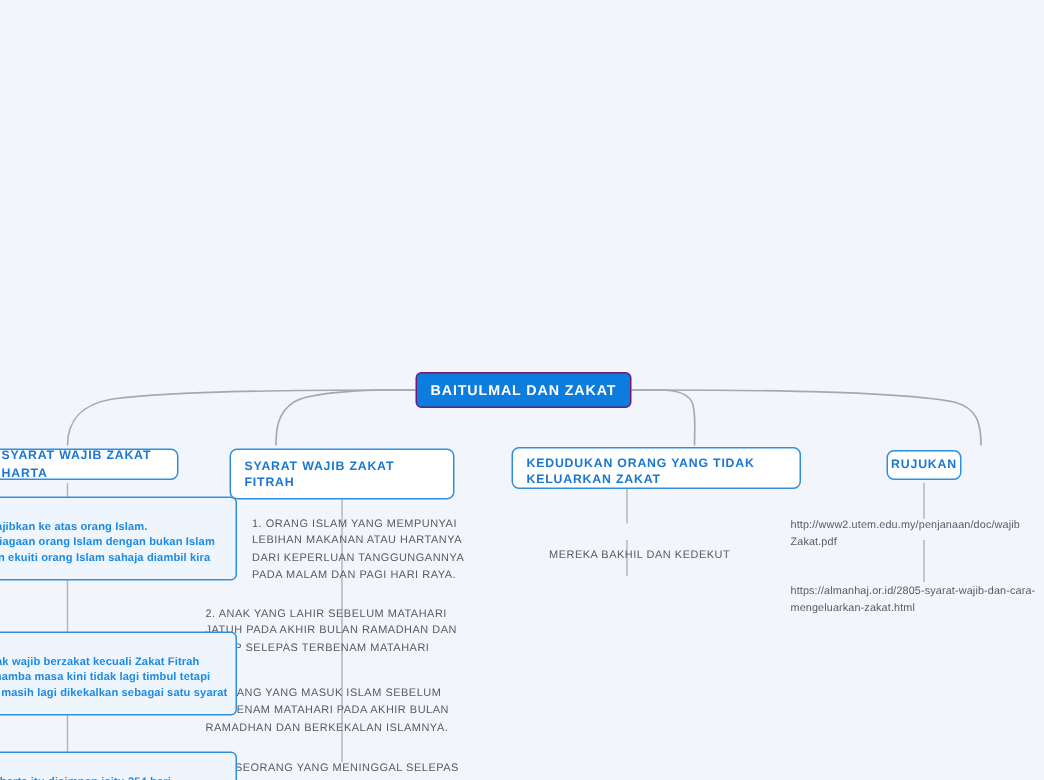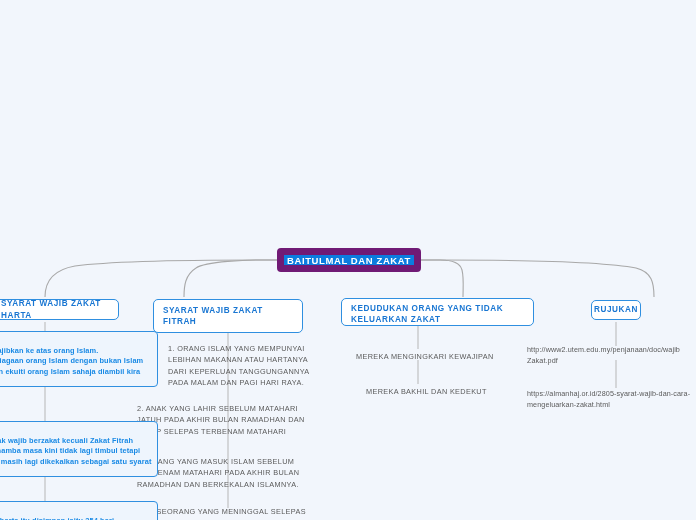--- a/index.html
+++ b/index.html
@@ -24,21 +24,21 @@
     width: 696px; height: 520px;
     pointer-events: none;
   }
 
   
   .root-node {
     position: absolute;
     left: 277px; top: 248px;
     width: 144px; height: 24px;
     background: #0c7cdf;
-    border: 7px solid #701a75;
+    border: 1px solid #701a75;
     border-radius: 4px;
     display: flex;
     align-items: center;
     justify-content: center;
     z-index: 5;
   }
   .root-node .label {
     color: #ffffff;
     font-size: 9.5px;
     font-weight: bold;
@@ -188,25 +188,22 @@
   </div>
 
   <div class="leaf" style="left:137px; top:456px; width:175px;">
     <span>3. ORANG YANG MASUK ISLAM SEBELUM TERBENAM MATAHARI PADA AKHIR BULAN RAMADHAN DAN BERKEKALAN ISLAMNYA.</span>
   </div>
 
   <div class="leaf" style="left:137px; top:506px; width:175px;">
     <span>4. SESEORANG YANG MENINGGAL SELEPAS TERBENAM MATAHARI AKHIR RAMADHAN</span>
   </div>
 
-  <div class="leaf" style="left:356px; top:351px; width:180px;">
-    <span>MEREKA MENGINGKARI KEWAJIPAN</span>
-  </div>
-
-  <div class="leaf" style="left:366px; top:386px; width:170px;">
+
+  <div class="leaf" style="left:366px; top:364px; width:170px;">
     <span>MEREKA BAKHIL DAN KEDEKUT</span>
   </div>
 
   <div class="leaf link" style="left:527px; top:344px; width:172px;">
     <span>http://www2.utem.edu.my/penjanaan/doc/wajib Zakat.pdf</span>
   </div>
 
   <div class="leaf link" style="left:527px; top:388px; width:172px;">
     <span>https://almanhaj.or.id/2805-syarat-wajib-dan-cara-mengeluarkan-zakat.html</span>
   </div>

